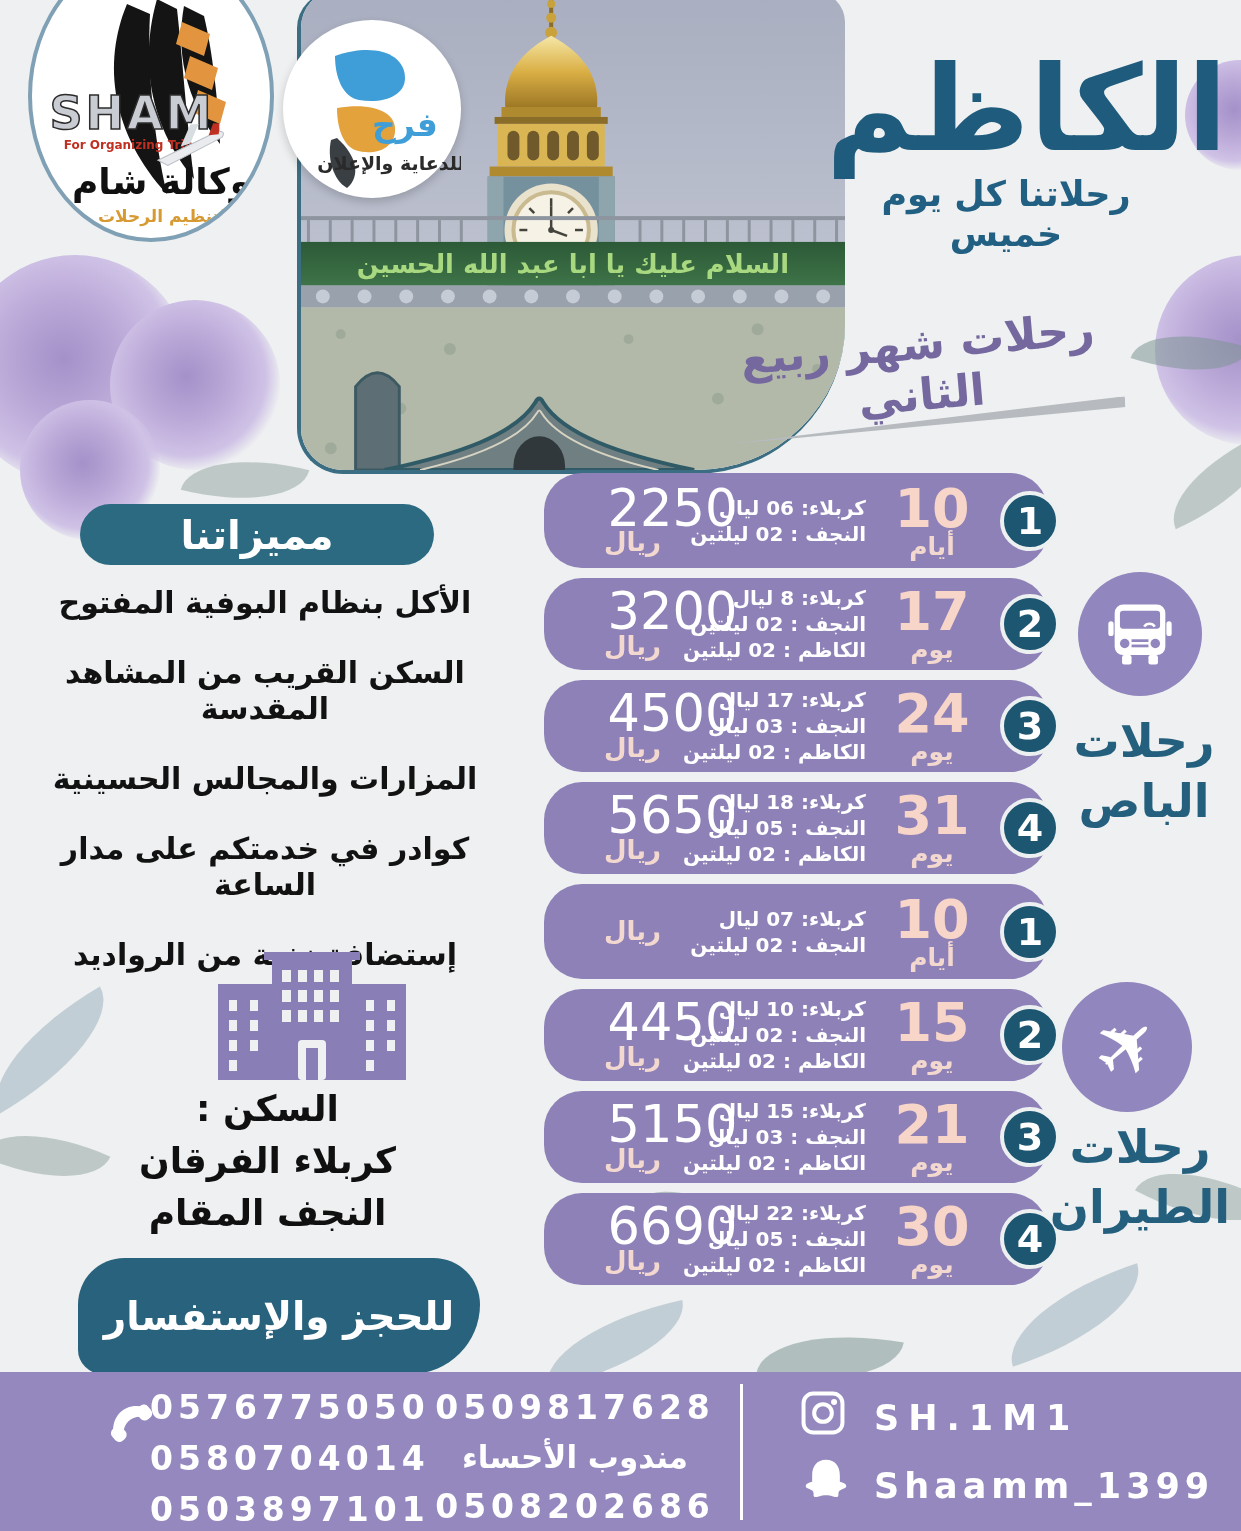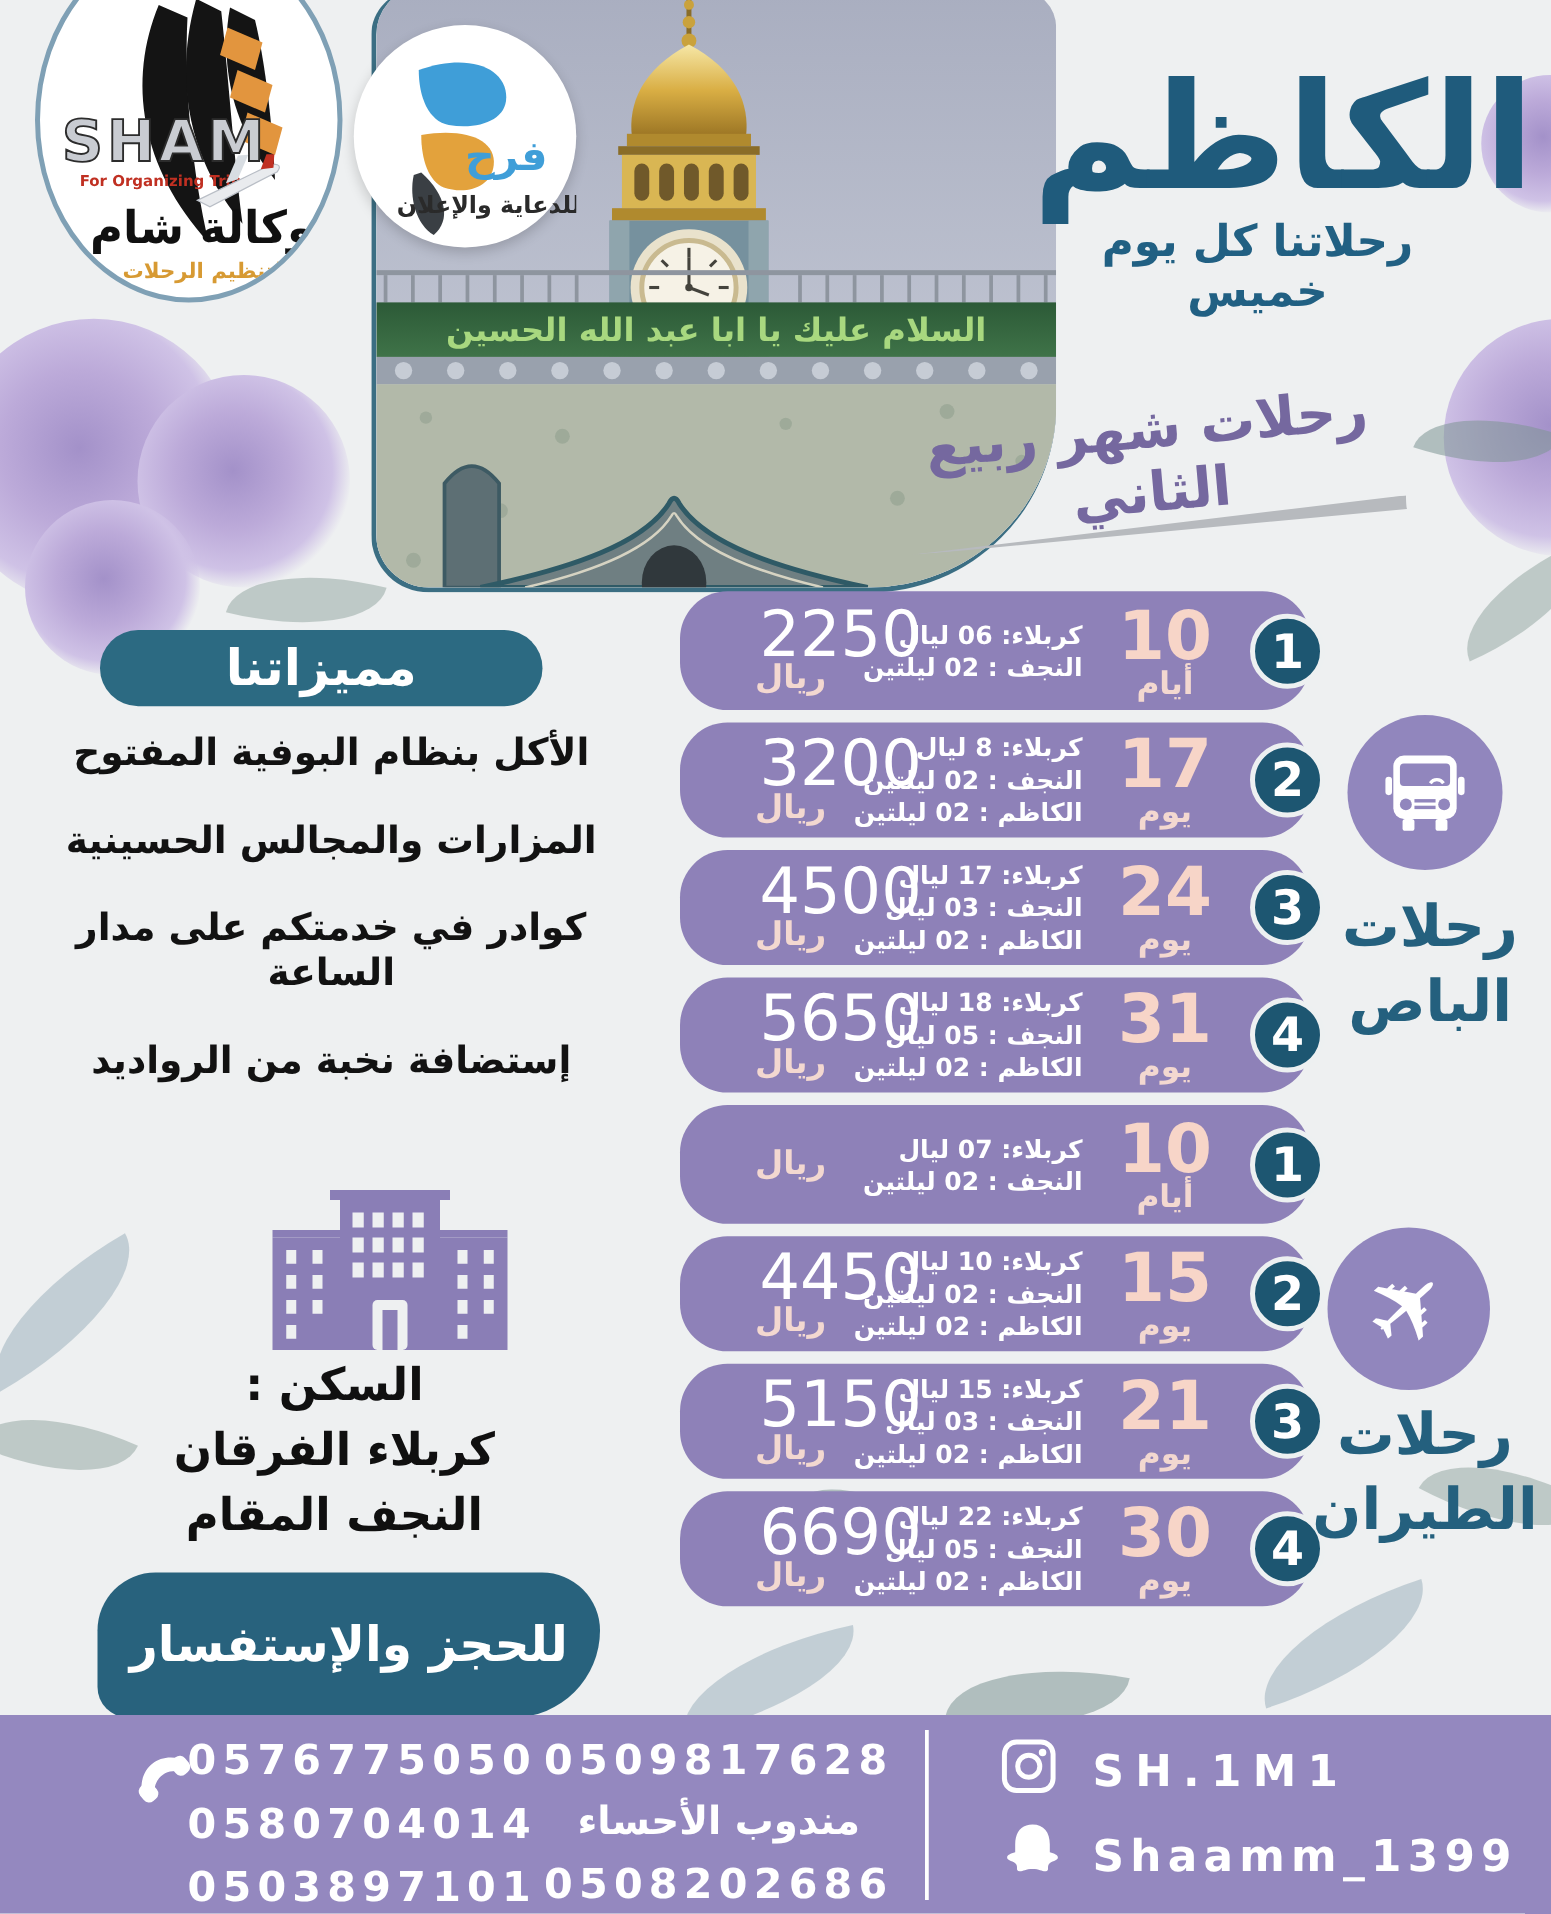--- a/index.html
+++ b/index.html
@@ -266,20 +266,21 @@
     <div id="main-title">الكاظم</div>
     <div id="sub-title" dir="rtl">رحلاتنا كل يوم خميس</div>
   </div>
 
   <div id="ribbon" dir="rtl">رحلات شهر ربيع الثاني</div>
   <div id="ribbon-swoosh"></div>
 
   <div id="features-pill" dir="rtl">مميزاتنا</div>
   <div id="features-list">
       <div class="feature-line" dir="rtl">الأكل بنظام البوفية المفتوح</div>
+      <div class="feature-line" dir="rtl">السكن القريب من المشاهد المقدسة</div>
       <div class="feature-line" dir="rtl">المزارات والمجالس الحسينية</div>
       <div class="feature-line" dir="rtl">كوادر في خدمتكم على مدار الساعة</div>
       <div class="feature-line" dir="rtl">إستضافة نخبة من الرواديد</div>
     </div>
 
   <div id="trip-rows">
       <div class="row h2">
         <div class="price">
           <div class="pnum">2250</div>
           <div class="punit">ريال</div>

